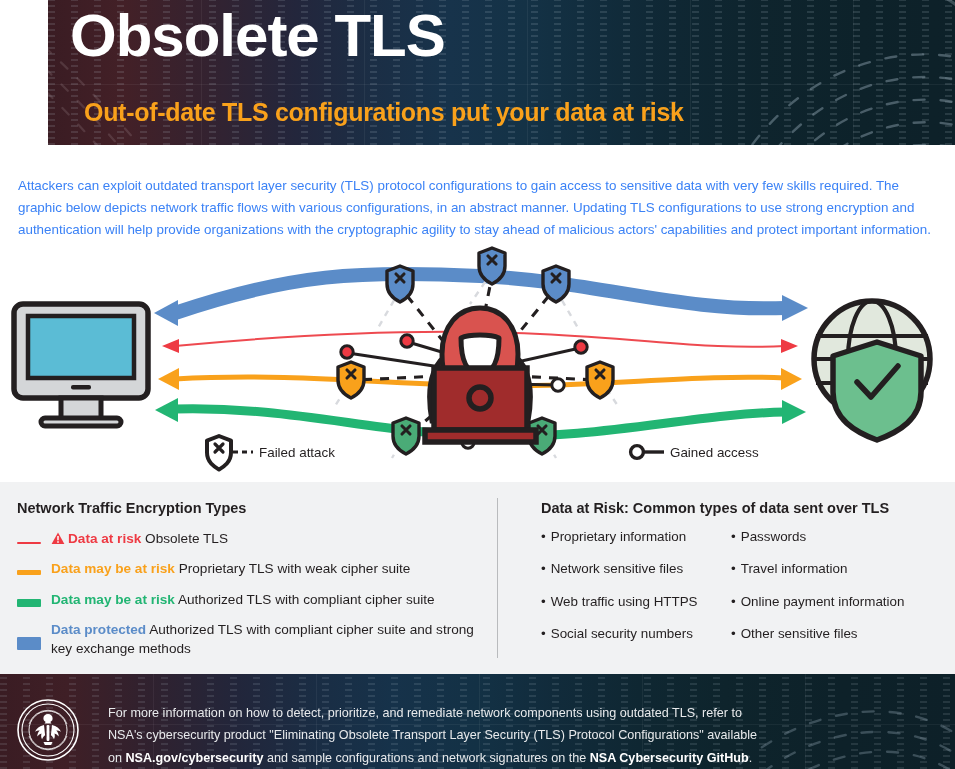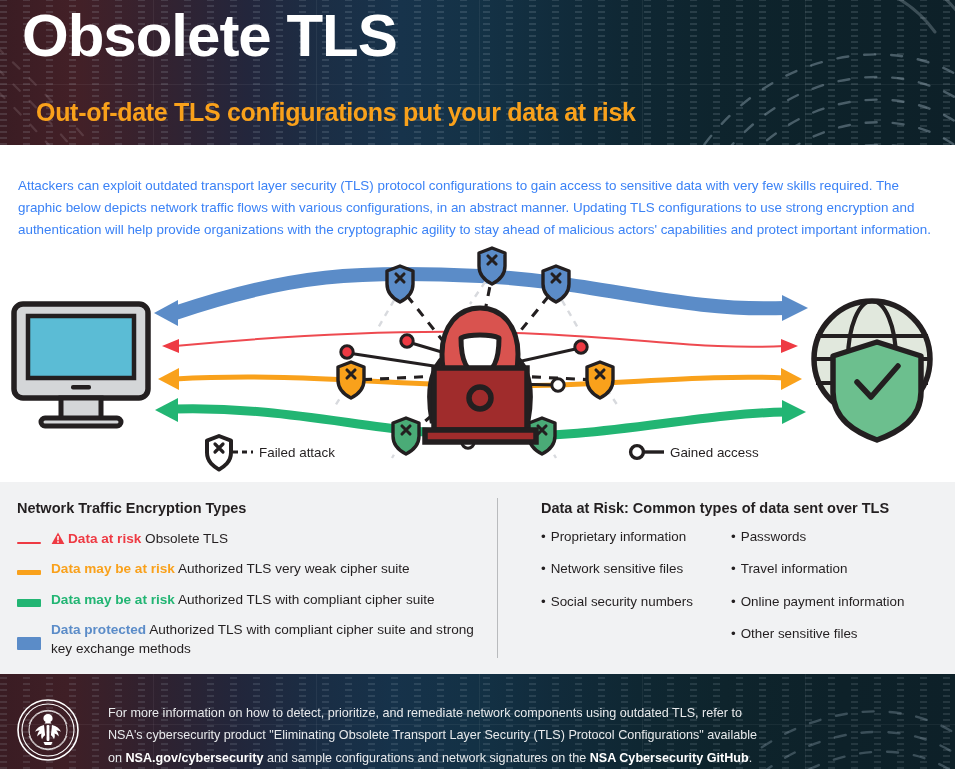--- a/index.html
+++ b/index.html
@@ -2,21 +2,21 @@
 <html><head>
 <meta charset="utf-8">
 <style>
   html,body{margin:0;padding:0;}
   body{
     width:955px;height:769px;overflow:hidden;
     font-family:"Liberation Sans", sans-serif;
     background:#ffffff;
     color:#231f20;
   }
-  .page{position:relative;width:849px;height:769px;}
+  .page{position:relative;width:849px;height:769px;padding-left:48px;}
 
   
   .header{
     position:relative;width:955px;height:145px;overflow:hidden;
     background:
       linear-gradient(90deg,
         #3a1c23 0%,
         #432027 8%,
         #35222f 16%,
         #23263c 26%,
@@ -321,21 +321,21 @@
         <span>Obsolete TLS</span>
       </div>
     </div>
 
     <div class="legend-row">
       <div class="swatch-wrap">
         <span class="sw sw-orange"></span>
       </div>
       <div class="legend-text">
         <span class="t-orange">Data may be at risk</span>
-        <span>Authorized TLS very weak cipher suite</span>
+        <span>Proprietary TLS with weak cipher suite</span>
       </div>
     </div>
 
     <div class="legend-row">
       <div class="swatch-wrap">
         <span class="sw sw-green"></span>
       </div>
       <div class="legend-text">
         <span class="t-green">Data may be at risk</span>
         <span>Authorized TLS with compliant cipher suite</span>
@@ -352,20 +352,21 @@
       </div>
     </div>
   </div>
 
   <div class="legend-right">
     <h2 class="risk-title">Data at Risk: Common types of data sent over TLS</h2>
     <div class="risk-cols">
       <div class="risk-col">
         <div class="risk-item"><span class="dot">•</span><span>Proprietary information</span></div>
         <div class="risk-item"><span class="dot">•</span><span>Network sensitive files</span></div>
+        <div class="risk-item"><span class="dot">•</span><span>Web traffic using HTTPS</span></div>
         <div class="risk-item"><span class="dot">•</span><span>Social security numbers</span></div>
       </div>
       <div class="risk-col wide">
         <div class="risk-item"><span class="dot">•</span><span>Passwords</span></div>
         <div class="risk-item"><span class="dot">•</span><span>Travel information</span></div>
         <div class="risk-item"><span class="dot">•</span><span>Online payment information</span></div>
         <div class="risk-item"><span class="dot">•</span><span>Other sensitive files</span></div>
       </div>
     </div>
   </div>

